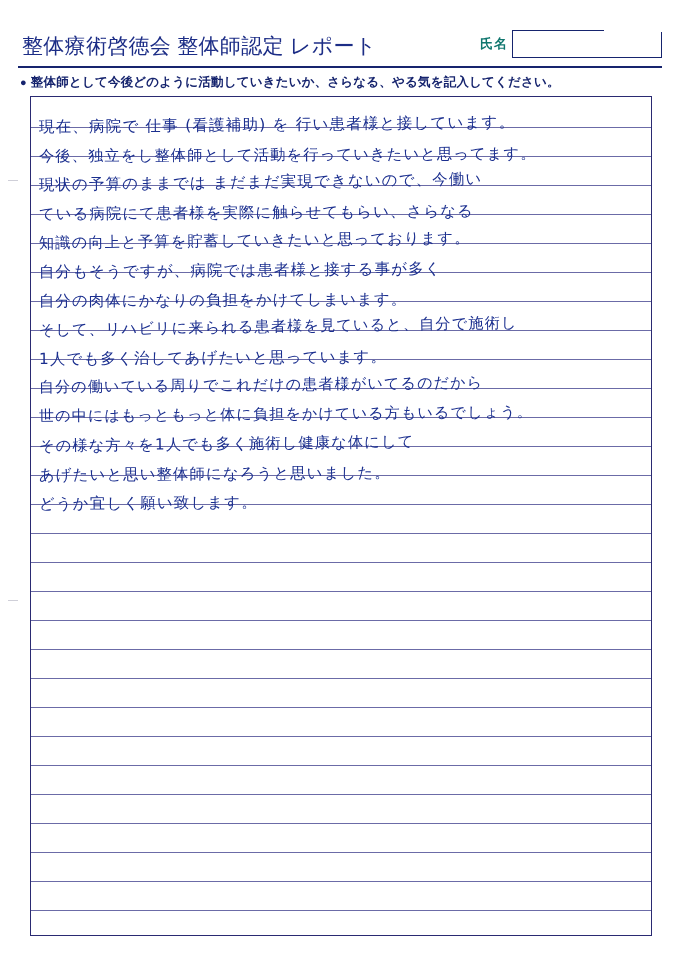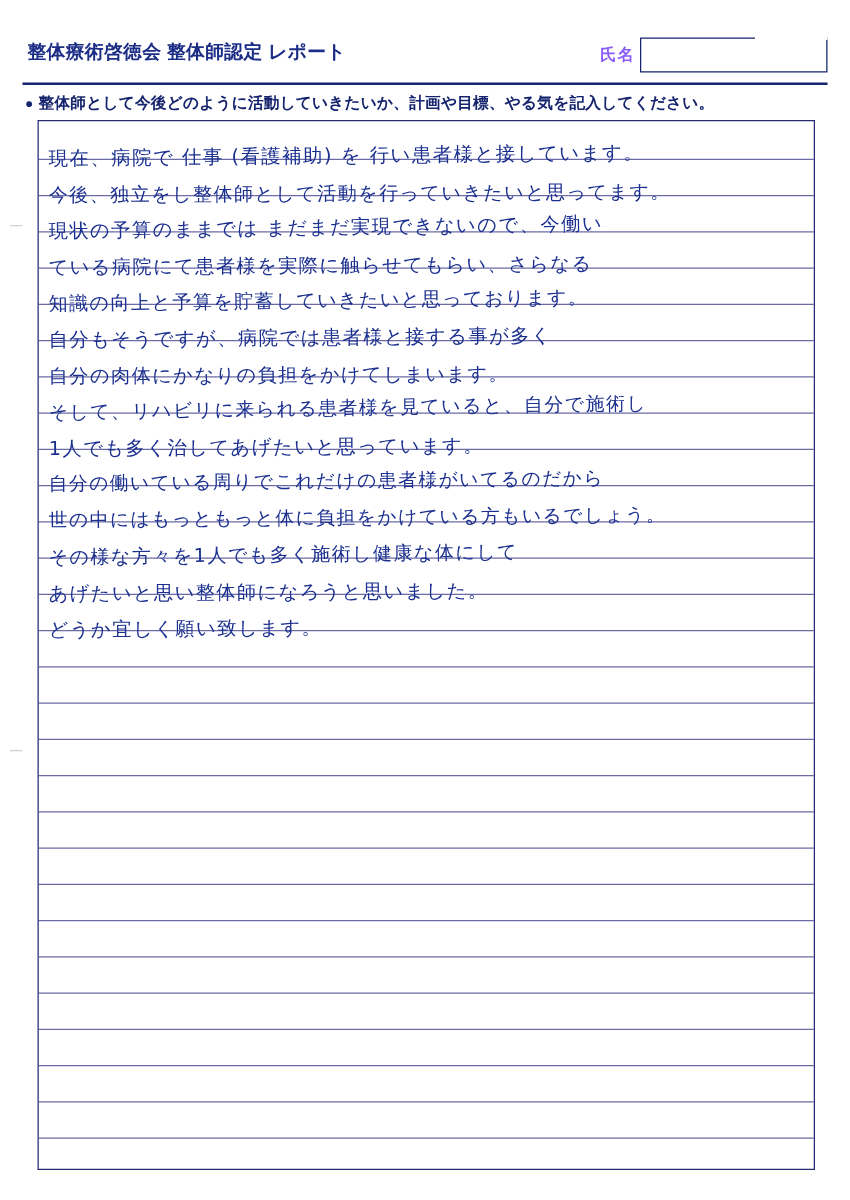--- a/index.html
+++ b/index.html
@@ -27,38 +27,38 @@
     position: absolute;
     left: 18px;
     top: 28px;
     width: 644px;
     height: 36px;
   }
   .doc-title {
     position: absolute;
     left: 4px;
     top: 4px;
-    font-size: 15px;
-    font-weight: bold;
+    font-size: 21px;
+    font-weight: normal;
     color: #1c2d86;
     letter-spacing: 0.3px;
     white-space: nowrap;
   }
   .name-block {
     position: absolute;
     right: 0;
     top: 0;
     height: 32px;
     display: flex;
     align-items: center;
   }
   .name-label {
     font-size: 13px;
     font-weight: bold;
-    color: #8b5cf6;
+    color: #0f766e;
     margin-right: 4px;
     letter-spacing: 1px;
   }
   .name-box {
     width: 150px;
     height: 28px;
     border: 1.6px solid #16246e;
     border-top-color: #16246e;
     box-sizing: border-box;
     background: #ffffff;
@@ -175,21 +175,21 @@
       <span class="name-label">氏名</span>
       <span class="name-box">
         <span class="name-value"></span>
       </span>
     </div>
   </div>
 
   <div class="header-rule"></div>
 
   <div class="prompt">
-    <span class="bullet">●</span><span>整体師として今後どのように活動していきたいか、計画や目標、やる気を記入してください。</span>
+    <span class="bullet">●</span><span>整体師として今後どのように活動していきたいか、さらなる、やる気を記入してください。</span>
   </div>
 
   <div class="sheet">
     <div class="ruled-lines">
         <div class="rule" style="top: 30px;"></div>
         <div class="rule" style="top: 59px;"></div>
         <div class="rule" style="top: 88px;"></div>
         <div class="rule" style="top: 117px;"></div>
         <div class="rule" style="top: 146px;"></div>
         <div class="rule" style="top: 175px;"></div>

